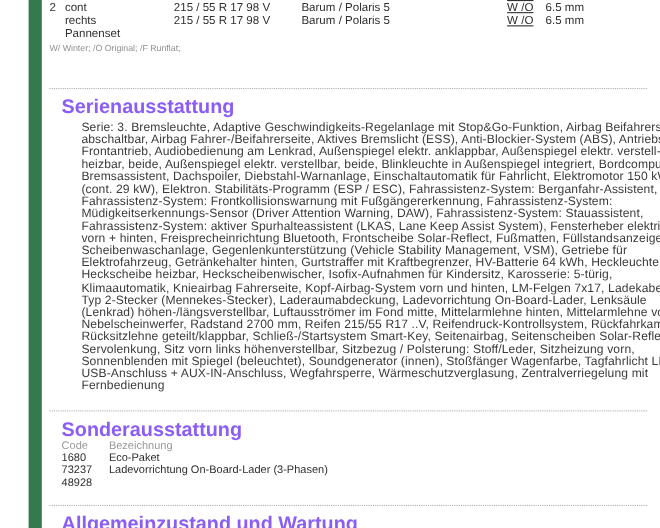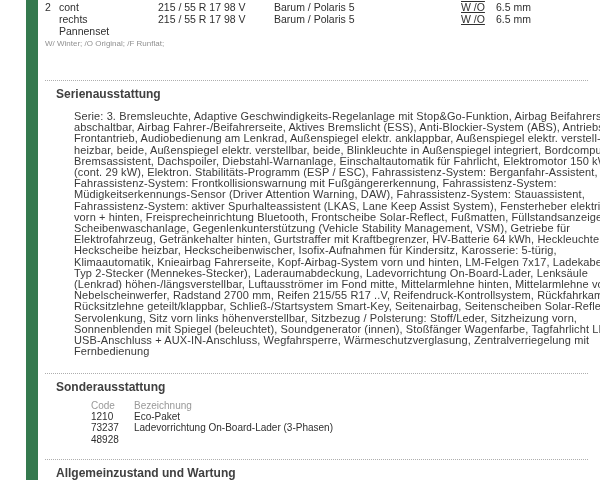--- a/index.html
+++ b/index.html
@@ -28,29 +28,29 @@
   .c-size  { left:158px;text-align:center; }
   .c-brand { left:274px; }
   .c-flags { left:461px;text-decoration:underline; }
   .c-depth { left:496px; }
   .legend {
     position:absolute; left:45px; top:39px;
     font-size:8px; color:#909090; white-space:nowrap;
   }
   .h-green {
     position:absolute; left:56px;
-    font-size:12px; font-weight:bold; color:#404040; white-space:nowrap;
+    font-size:18px; font-weight:bold; color:#8b5cf6; white-space:nowrap;
   }
   .para {
     position:absolute; left:74px; top:111px; width:540px;
     font-size:11px; line-height:11.2px; letter-spacing:0.12px;
     color:#3a3a3a; white-space:pre;
   }
   
-  .codes { position:absolute; left:56px; top:400px; width:500px; font-size:10px;margin-left:35px; }
+  .codes { position:absolute; left:56px; top:400px; width:500px; font-size:10px; }
   .crow { position:relative; height:11.2px; line-height:11.2px; }
   .crow span { position:absolute; white-space:nowrap; }
   .cc-code { left:0; }
   .cc-name { left:43px;text-align:center; }
   .crow.header { color:#999999; }
 </style>
 </head>
 <body>
 
 <div class="green-bar"></div>
@@ -117,21 +117,21 @@
 
 <div class="sep" style="top:373px"></div>
 <div class="h-green" style="top:380px">Sonderausstattung</div>
 
 <div class="codes">
   <div class="crow header">
     <span class="cc-code">Code</span>
     <span class="cc-name">Bezeichnung</span>
   </div>
   <div class="crow">
-    <span class="cc-code">1210</span>
+    <span class="cc-code">1680</span>
     <span class="cc-name">Eco-Paket</span>
   </div>
   <div class="crow">
     <span class="cc-code">73237</span>
     <span class="cc-name">Ladevorrichtung On-Board-Lader (3-Phasen)</span>
   </div>
   <div class="crow">
     <span class="cc-code">48928</span>
   </div>
 </div>

